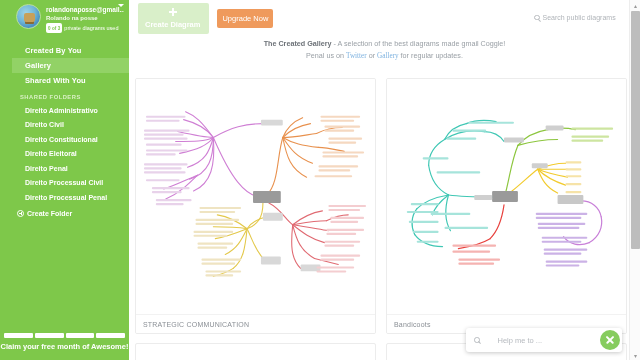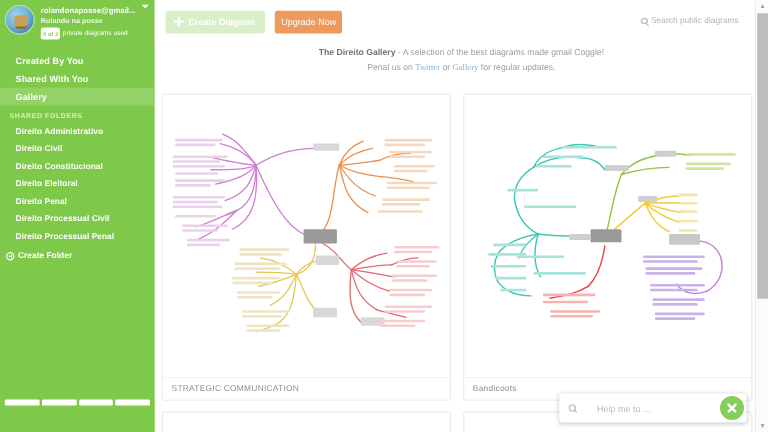--- a/index.html
+++ b/index.html
@@ -10,20 +10,21 @@
     background: #ffffff;
   }
   #app { position: relative; width: 640px; height: 360px; }
 
   
   .sidebar {
     position: absolute; left: 0; top: 0;
     width: 129px; height: 360px;
     background: #7ec84a;
     overflow: hidden;
+    padding-left: 12px;
   }
   .acct {
     display: flex; align-items: flex-start;
     padding: 4px 5px 0 4px; gap: 5px;
     position: relative;
   }
   .avatar {
     width: 25px; height: 25px; border-radius: 50%;
     background: radial-gradient(circle at 38% 34%, #9fd4e8 0%, #6fb6d8 45%, #4a8fbe 72%, #cfe6f2 100%);
     border: 1.5px solid #b9e09a;
@@ -109,21 +110,21 @@
   }
   .topbar {
     position: relative; height: 36px; background: #ffffff;
     display: flex; align-items: center; padding-left: 9px; gap: 8px;
   }
   .btn-create {
     display: flex; align-items: center; gap: 4px;
     background: #d9efc9; color: #ffffff;
     font-size: 7.5px; font-weight: bold;
     padding: 5px 9px 5px 7px; border-radius: 2px;
-    border: none; cursor: pointer;
+    border: none; cursor: pointer; flex-direction: column;
   }
   .plus-glyph {
     position: relative; width: 8px; height: 8px; flex: 0 0 auto;
   }
   .plus-glyph::before, .plus-glyph::after {
     content: ""; position: absolute; background: #ffffff;
   }
   .plus-glyph::before { left: 0; top: 3px; width: 8px; height: 2px; }
   .plus-glyph::after { left: 3px; top: 0; width: 2px; height: 8px; }
   .btn-upgrade {
@@ -234,22 +235,22 @@
         <div class="acct-quota">
           <span class="quota-badge">0 of 3</span>
           <span class="quota-text">private diagrams used</span>
         </div>
       </div>
       <div class="acct-caret"></div>
     </div>
 
     <div class="nav">
       <div class="nav-item">Created By You</div>
+      <div class="nav-item active">Gallery</div>
       <div class="nav-item">Shared With You</div>
-      <div class="nav-item active">Gallery</div>
     </div>
 
     <div class="nav-section">SHARED FOLDERS</div>
 
     <div>
       <div class="folder">Direito Administrativo</div>
       <div class="folder">Direito Civil</div>
       <div class="folder">Direito Constitucional</div>
       <div class="folder">Direito Eleitoral</div>
       <div class="folder">Direito Penal</div>
@@ -262,41 +263,42 @@
       <span>Create Folder</span>
     </div>
 
     <div class="promo">
       <div class="promo-bars">
         <div class="promo-bar"></div>
         <div class="promo-bar"></div>
         <div class="promo-bar"></div>
         <div class="promo-bar"></div>
       </div>
+      <div class="promo-text">Claim your free month of Awesome!</div>
     </div>
   </div>
 
   <div class="main">
 
     <div class="topbar">
       <button class="btn-create">
         <span class="plus-glyph"></span>
         <span>Create Diagram</span>
       </button>
       <button class="btn-upgrade">Upgrade Now</button>
 
       <div class="search-box">
         <span class="mag"></span>
         <span class="search-ph">Search public diagrams</span>
       </div>
     </div>
 
     <div class="gal-head">
       <div class="gal-line1">
-        <b>The Direito Gallery</b><span> - A selection of the best diagrams made gmail Coggle!</span>
+        <b>The Created Gallery</b><span> - A selection of the best diagrams made gmail Coggle!</span>
       </div>
       <div class="gal-line2">
         <span>Penal us on </span><a>Twitter</a><span> or </span><a>Gallery</a><span> for regular updates.</span>
       </div>
     </div>
 
     <div class="cards">
       <div class="card-row">
 
         <div class="card card-a">

